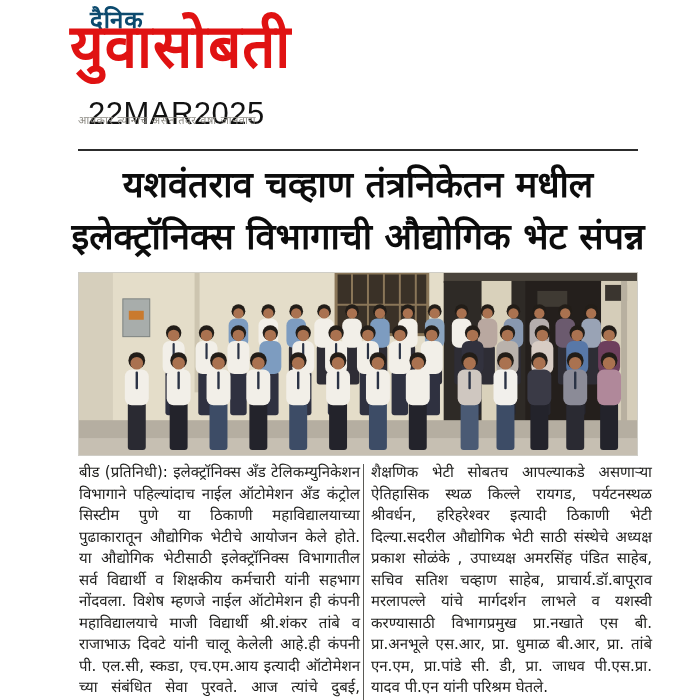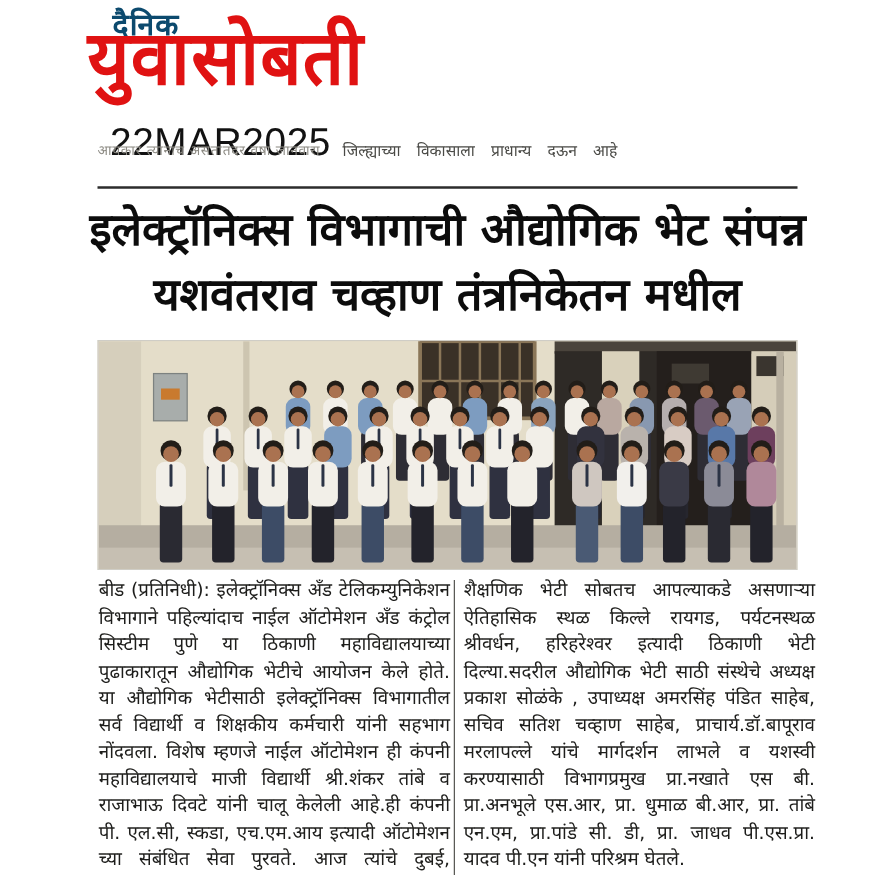--- a/index.html
+++ b/index.html
@@ -63,27 +63,26 @@
 </style>
 </head>
 <body>
 
 <div class="abs tagline">दैनिक</div>
 <div class="abs masthead">युवासोबती</div>
 <div class="abs date">22MAR2025</div>
 
 <div class="abs topbar">
   <span class="tb-left">आयकार त्यानाच असतातदर वषा जानवारा</span>
-  <span class="tb-right">जिल्ह्याच्या विकासाला प्राधान्य दऊन आहे</span>
 </div>
 <div class="abs rule"></div>
 
 <div class="abs headline">
+  <div>यशवंतराव चव्हाण तंत्रनिकेतन मधील</div>
   <div>इलेक्ट्रॉनिक्स विभागाची औद्योगिक भेट संपन्न</div>
-  <div>यशवंतराव चव्हाण तंत्रनिकेतन मधील</div>
 </div>
 
 <div class="abs photo">
   <svg viewBox="0 0 560 183" preserveAspectRatio="none">
 
     <rect x="0" y="0" width="560" height="183" fill="#e4ddc9"></rect>
     <rect x="0" y="0" width="34" height="155" fill="#d6cfbc"></rect>
 
     <rect x="116" y="0" width="5" height="120" fill="#cdc5b0"></rect>
     <rect x="44" y="26" width="27" height="38" stroke="#7d8280" fill="#a8adab"></rect>

